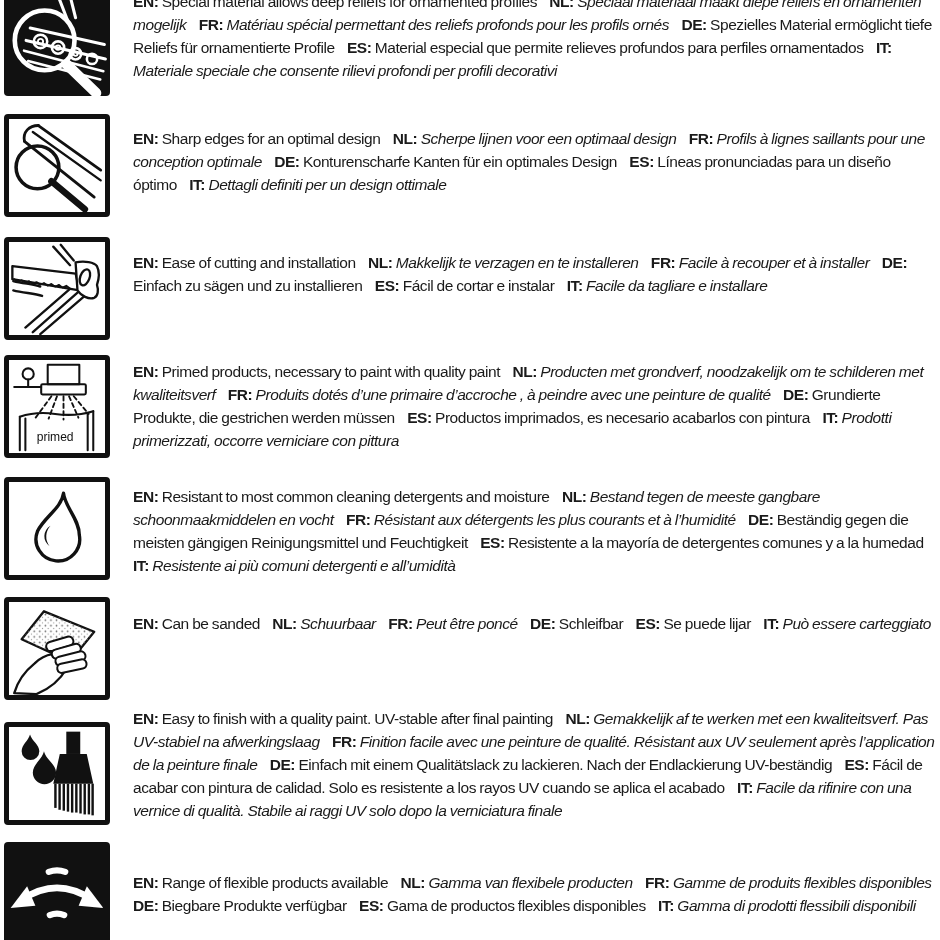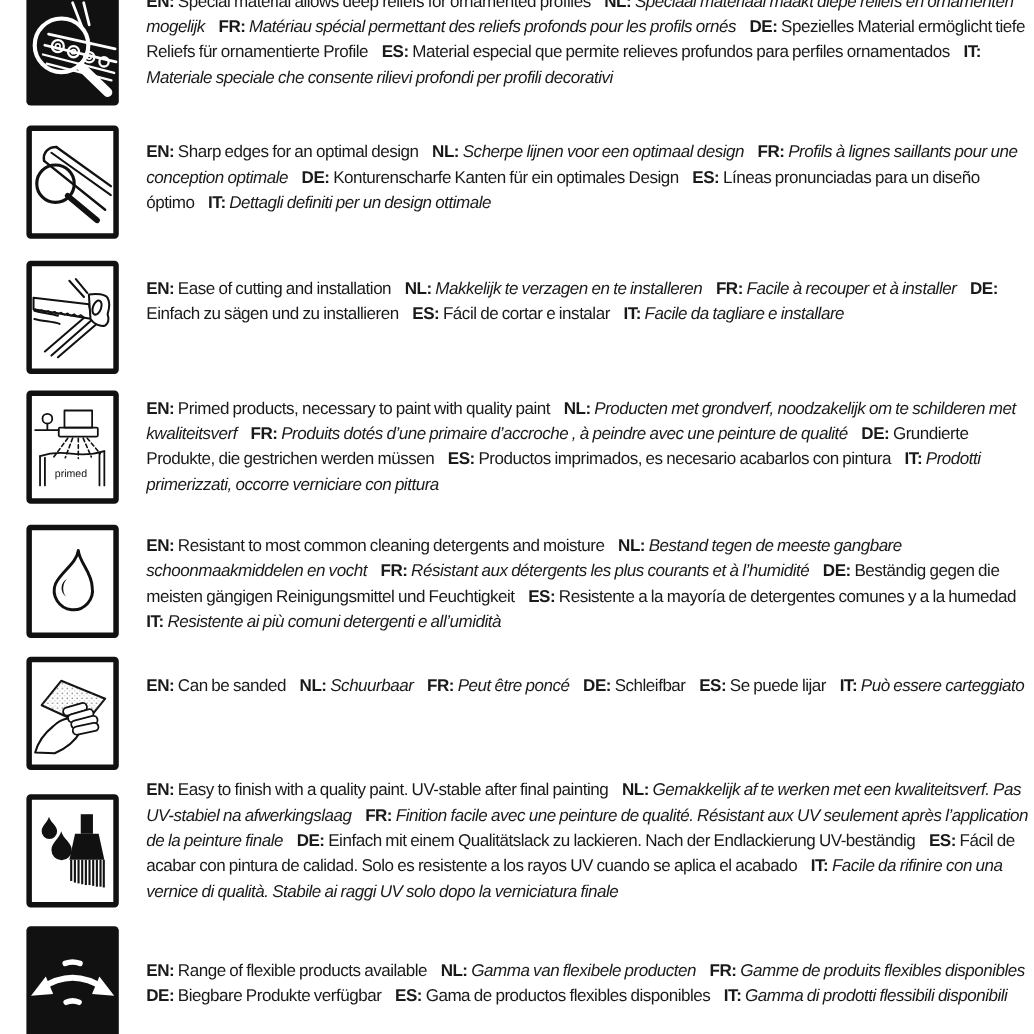--- a/index.html
+++ b/index.html
@@ -1,19 +1,19 @@
 <!DOCTYPE html>
 <html><head>
 <meta charset="utf-8">
 <style>
   html,body{margin:0;padding:0;background:#fff;}
   body{width:940px;height:940px;overflow:hidden;position:relative;
        font-family:"Liberation Sans",sans-serif;color:#1a1a1a;}
   .page{position:absolute;inset:0;}
-  .icon-box{position:absolute;left:24px;width:84px;height:103px;box-sizing:border-box;}
+  .icon-box{position:absolute;left:4px;width:106px;height:103px;box-sizing:border-box;}
   .icon-white{background:#fff;border:5px solid #111;border-radius:4px;}
   .icon-black{background:#111;border-radius:4px;}
   .icon-box svg{display:block;width:100%;height:100%;}
   .desc{position:absolute;left:133px;width:808px;margin:0;
         font-size:15.5px;line-height:23px;letter-spacing:-0.45px;word-spacing:-0.5px;}
   .segment{margin-right:9px;}
   .segment.italic .seg-text{font-style:italic;}
   .lang-label{font-weight:bold;}
   svg text{font-family:"Liberation Sans",sans-serif;}
 </style>

